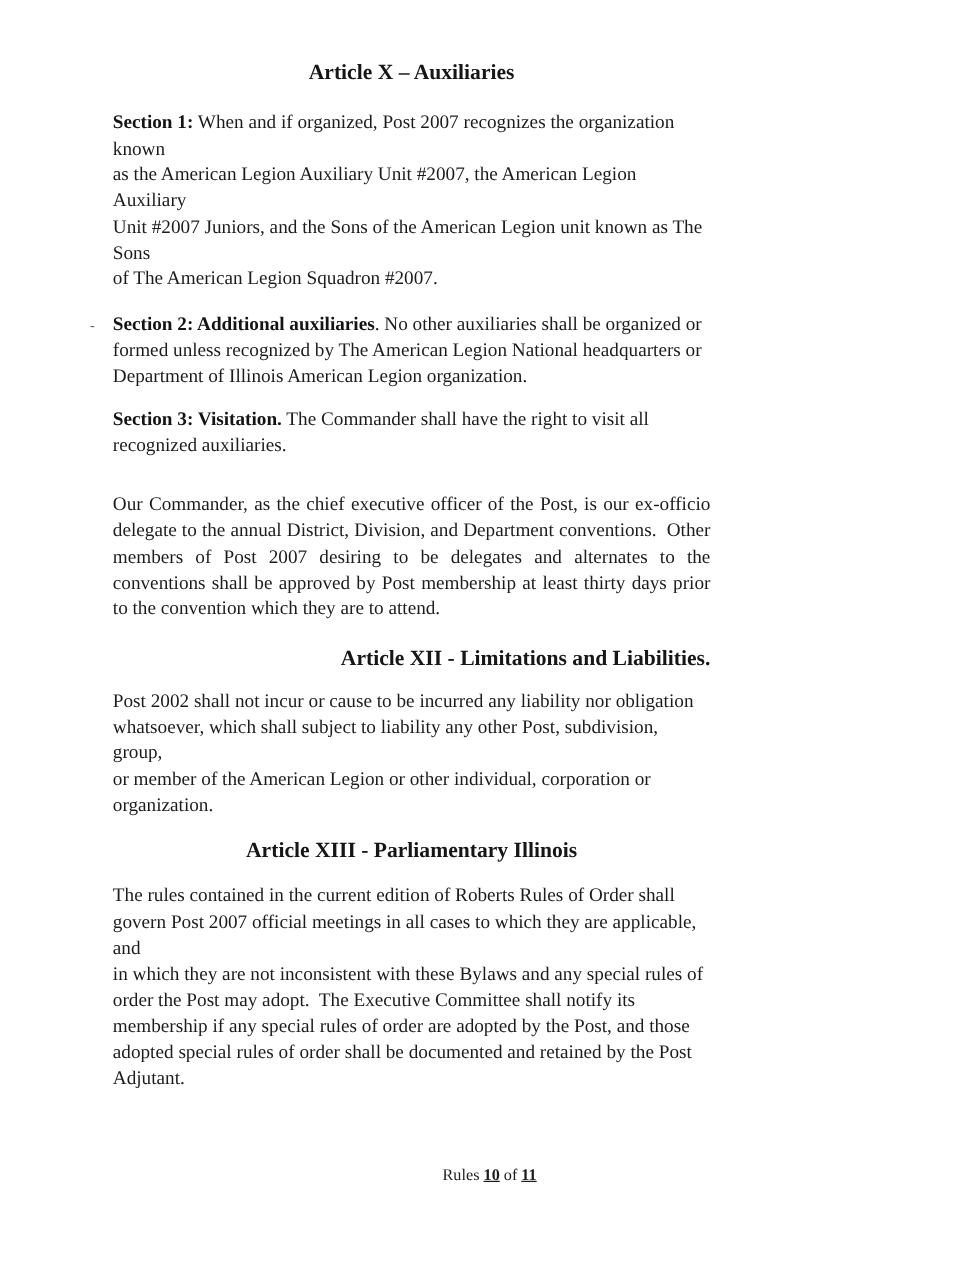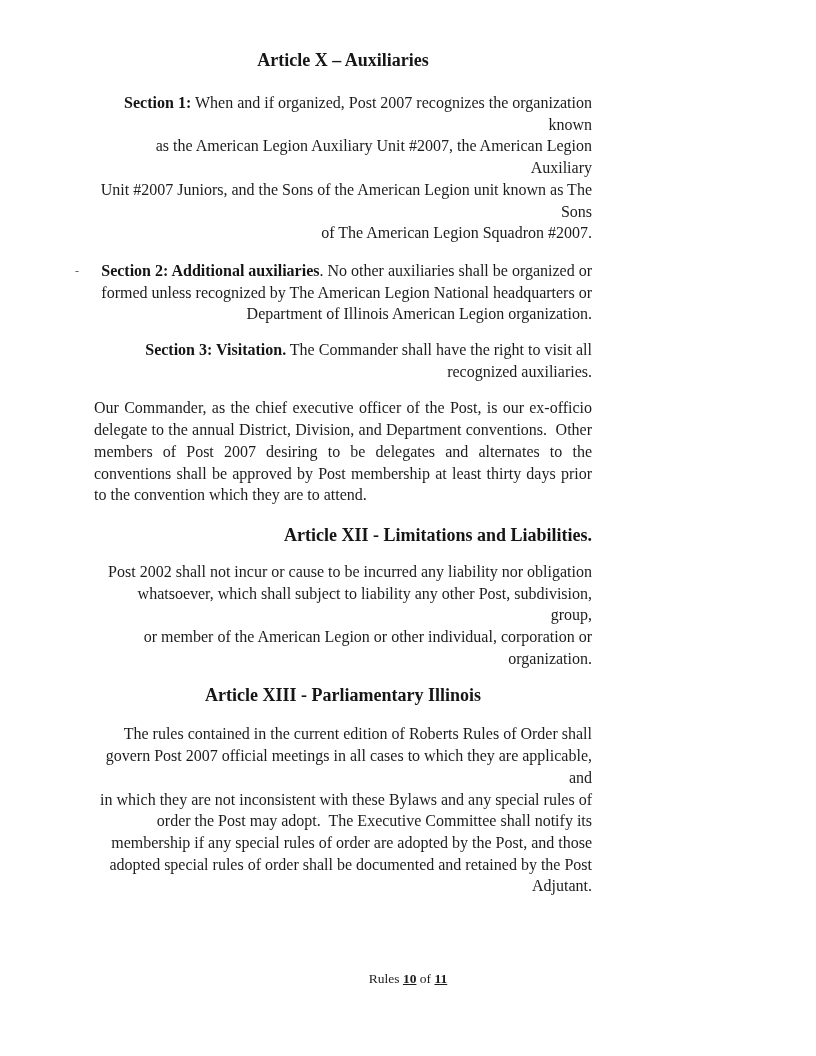--- a/index.html
+++ b/index.html
@@ -23,26 +23,26 @@
     font-weight: bold;
     text-align: center;
     margin: 0 0 21px 0;
     color: #161616;
   }
   h1.h-xi   { margin: 0 0 17px 0; }
   h1.h-xii  { margin: 0 0 15px 0; text-align: right; }
   h1.h-xiii { margin: 0 0 17px 0; }
   p.para {
     margin: 0;
-    text-align: right;
+    text-align: left;
     hyphens: none;
   }
   p.p-s1   { margin-bottom: 16px; }
   p.p-s2   { margin-bottom: 14px; position: relative; }
-  p.p-s3   { margin-bottom: 15px; }
+  p.p-s3   { margin-bottom: 28px; }
   p.p-xi   { margin-bottom: 18px; text-align: justify; }
   p.p-xii  { margin-bottom: 15px; }
   p.p-xiii { margin-bottom: 0; }
   .lines { white-space: pre-line; }
   strong.lead { font-weight: bold; color: #141414; }
   .margin-marker {
     position: absolute;
     left: -19px;
     top: 1px;
     font-size: 12px;

